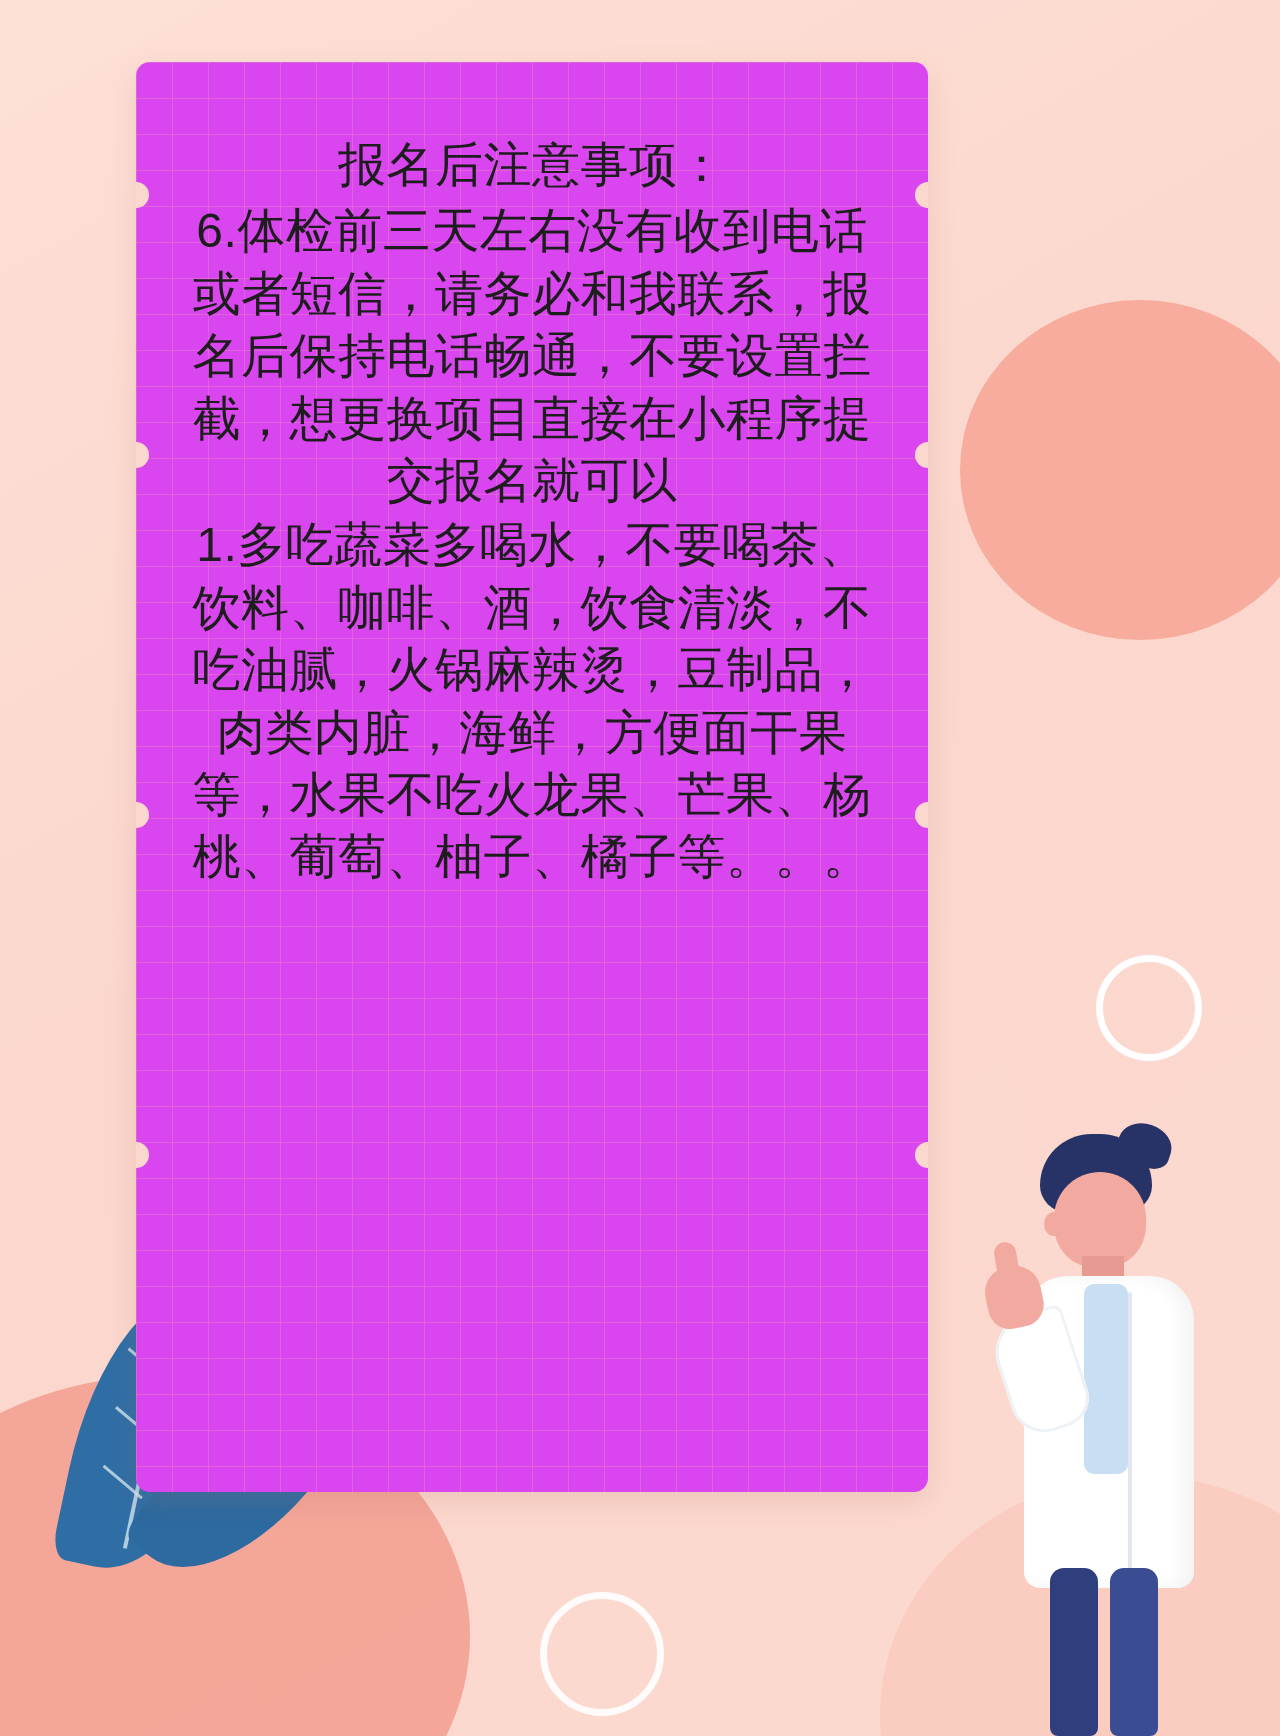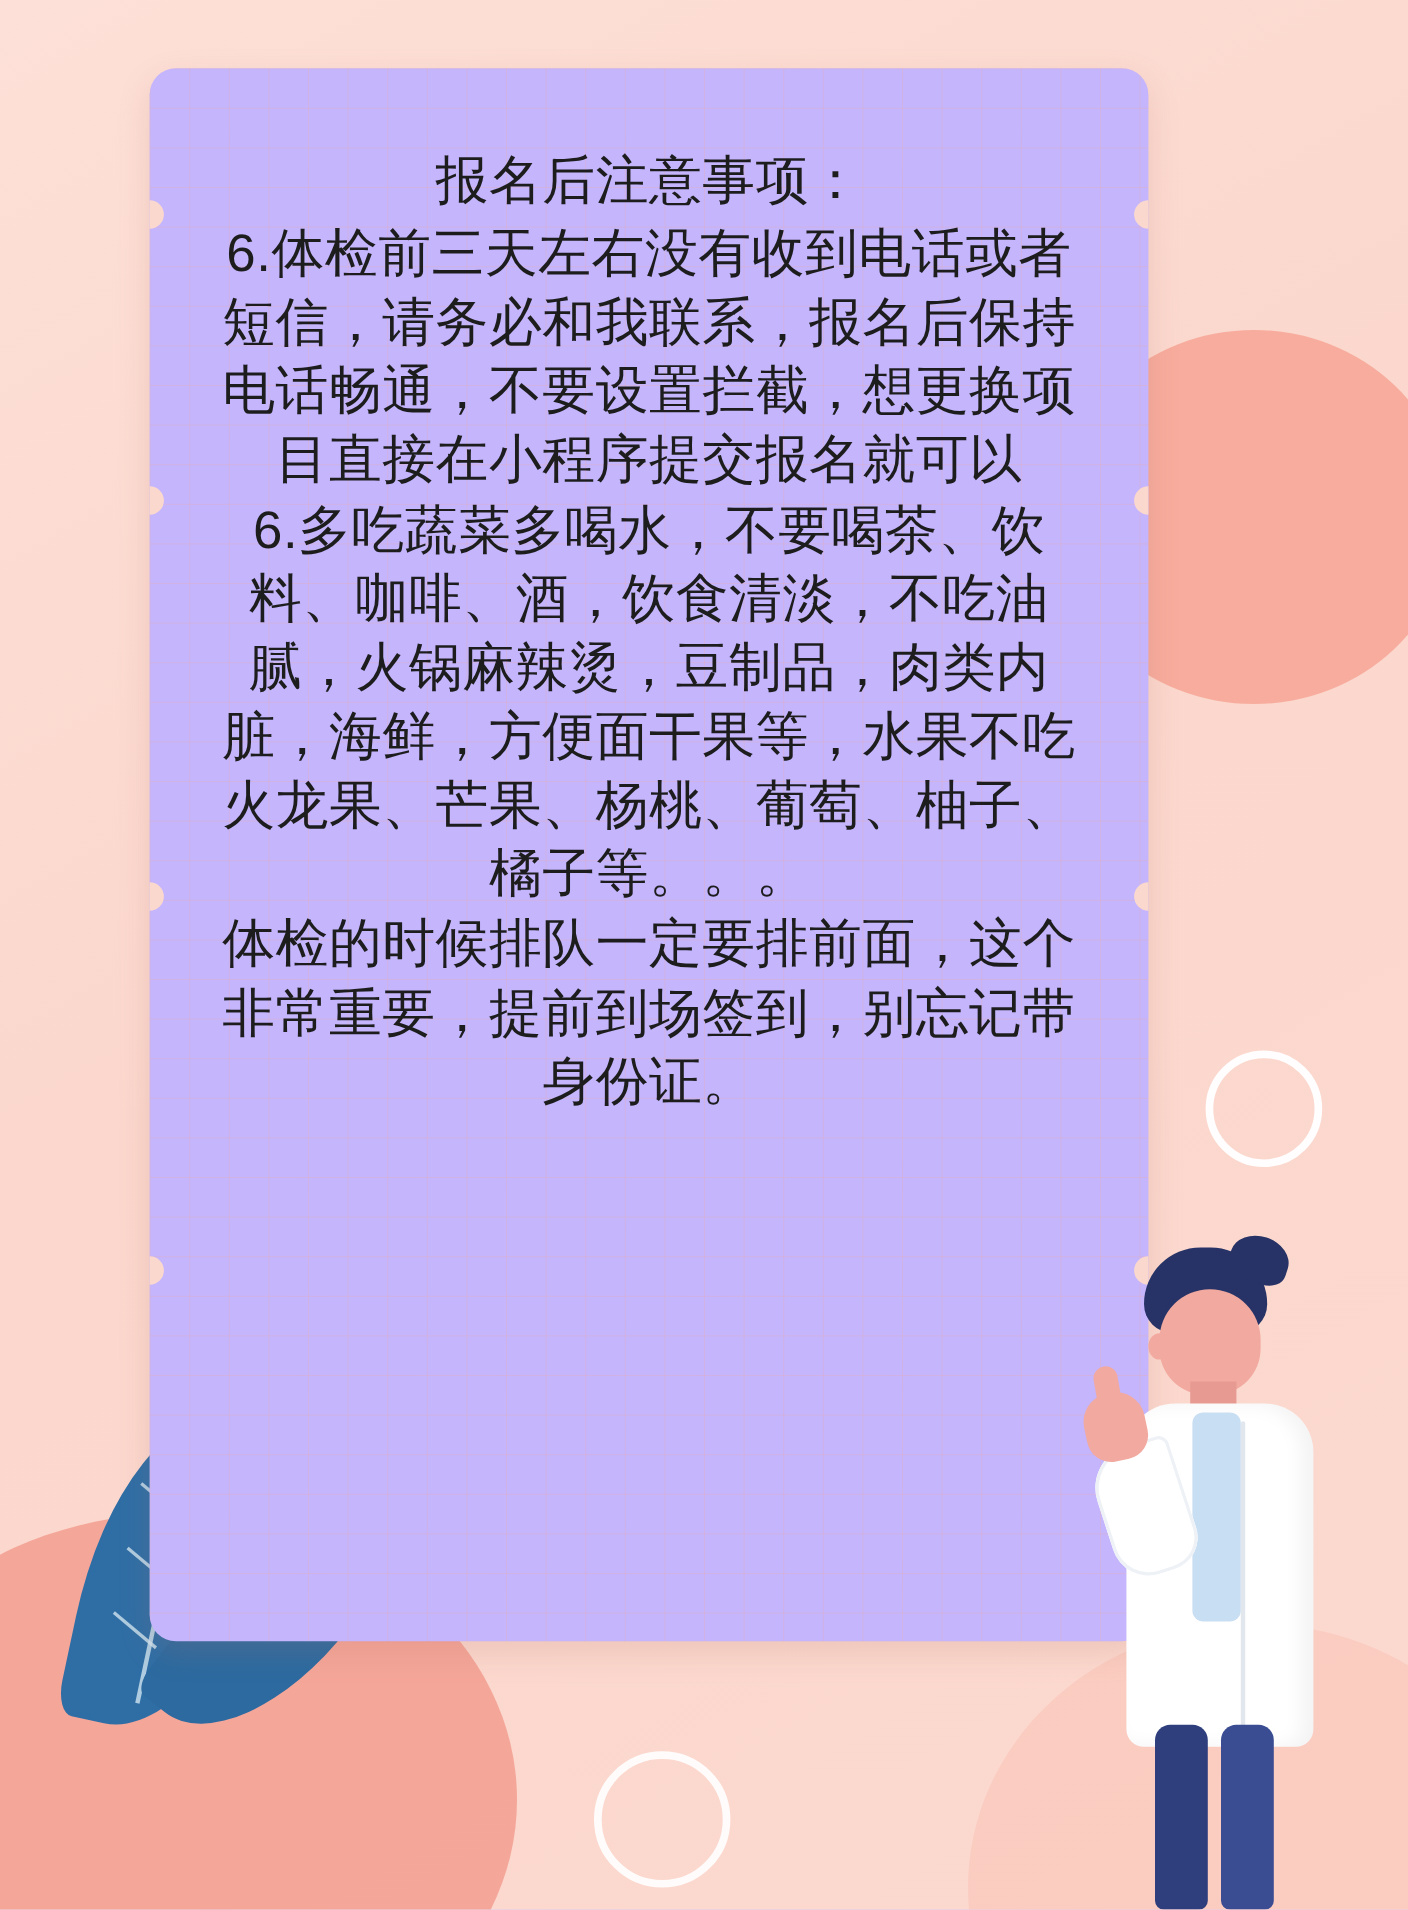--- a/index.html
+++ b/index.html
@@ -102,24 +102,24 @@
     position: absolute;
     background: #cfe3ef;
     opacity: .8;
   }
 
   
   .paper {
     position: absolute;
     left: 136px;
     top: 62px;
-    width: 908px;
+    width: 792px;
     height: 1430px;
-    background: #c4b5fd;
-    border-radius: 24px;
+    background: #d946ef;
+    border-radius: 14px;
     box-shadow: 0 10px 28px rgba(180, 110, 95, .18);
     overflow: hidden;
   }
   .grid {
     position: absolute;
     inset: 0;
     background-image:
       linear-gradient(to right, rgba(240,170,160,.28) 1px, transparent 1px),
       linear-gradient(to bottom, rgba(240,170,160,.28) 1px, transparent 1px);
     background-size: 36px 36px;
@@ -288,22 +288,21 @@
   <div class="notch left" style="top:740px;"></div>
   <div class="notch left" style="top:1080px;"></div>
   <div class="notch right" style="top:120px;"></div>
   <div class="notch right" style="top:380px;"></div>
   <div class="notch right" style="top:740px;"></div>
   <div class="notch right" style="top:1080px;"></div>
 
   <div class="paper-content">
     <p class="para title">报名后注意事项：</p>
     <p class="para">6.体检前三天左右没有收到电话或者短信，请务必和我联系，报名后保持电话畅通，不要设置拦截，想更换项目直接在小程序提交报名就可以</p>
-    <p class="para">6.多吃蔬菜多喝水，不要喝茶、饮料、咖啡、酒，饮食清淡，不吃油腻，火锅麻辣烫，豆制品，肉类内脏，海鲜，方便面干果等，水果不吃火龙果、芒果、杨桃、葡萄、柚子、橘子等。。。</p>
-    <p class="para">体检的时候排队一定要排前面，这个非常重要，提前到场签到，别忘记带身份证。</p>
+    <p class="para">1.多吃蔬菜多喝水，不要喝茶、饮料、咖啡、酒，饮食清淡，不吃油腻，火锅麻辣烫，豆制品，肉类内脏，海鲜，方便面干果等，水果不吃火龙果、芒果、杨桃、葡萄、柚子、橘子等。。。</p>
   </div>
 </div>
 
 <div class="doctor">
   <div class="doc-hair"></div>
   <div class="doc-hair-tuft"></div>
   <div class="doc-face"></div>
   <div class="doc-ear"></div>
   <div class="doc-neck"></div>
   <div class="doc-coat"></div>

